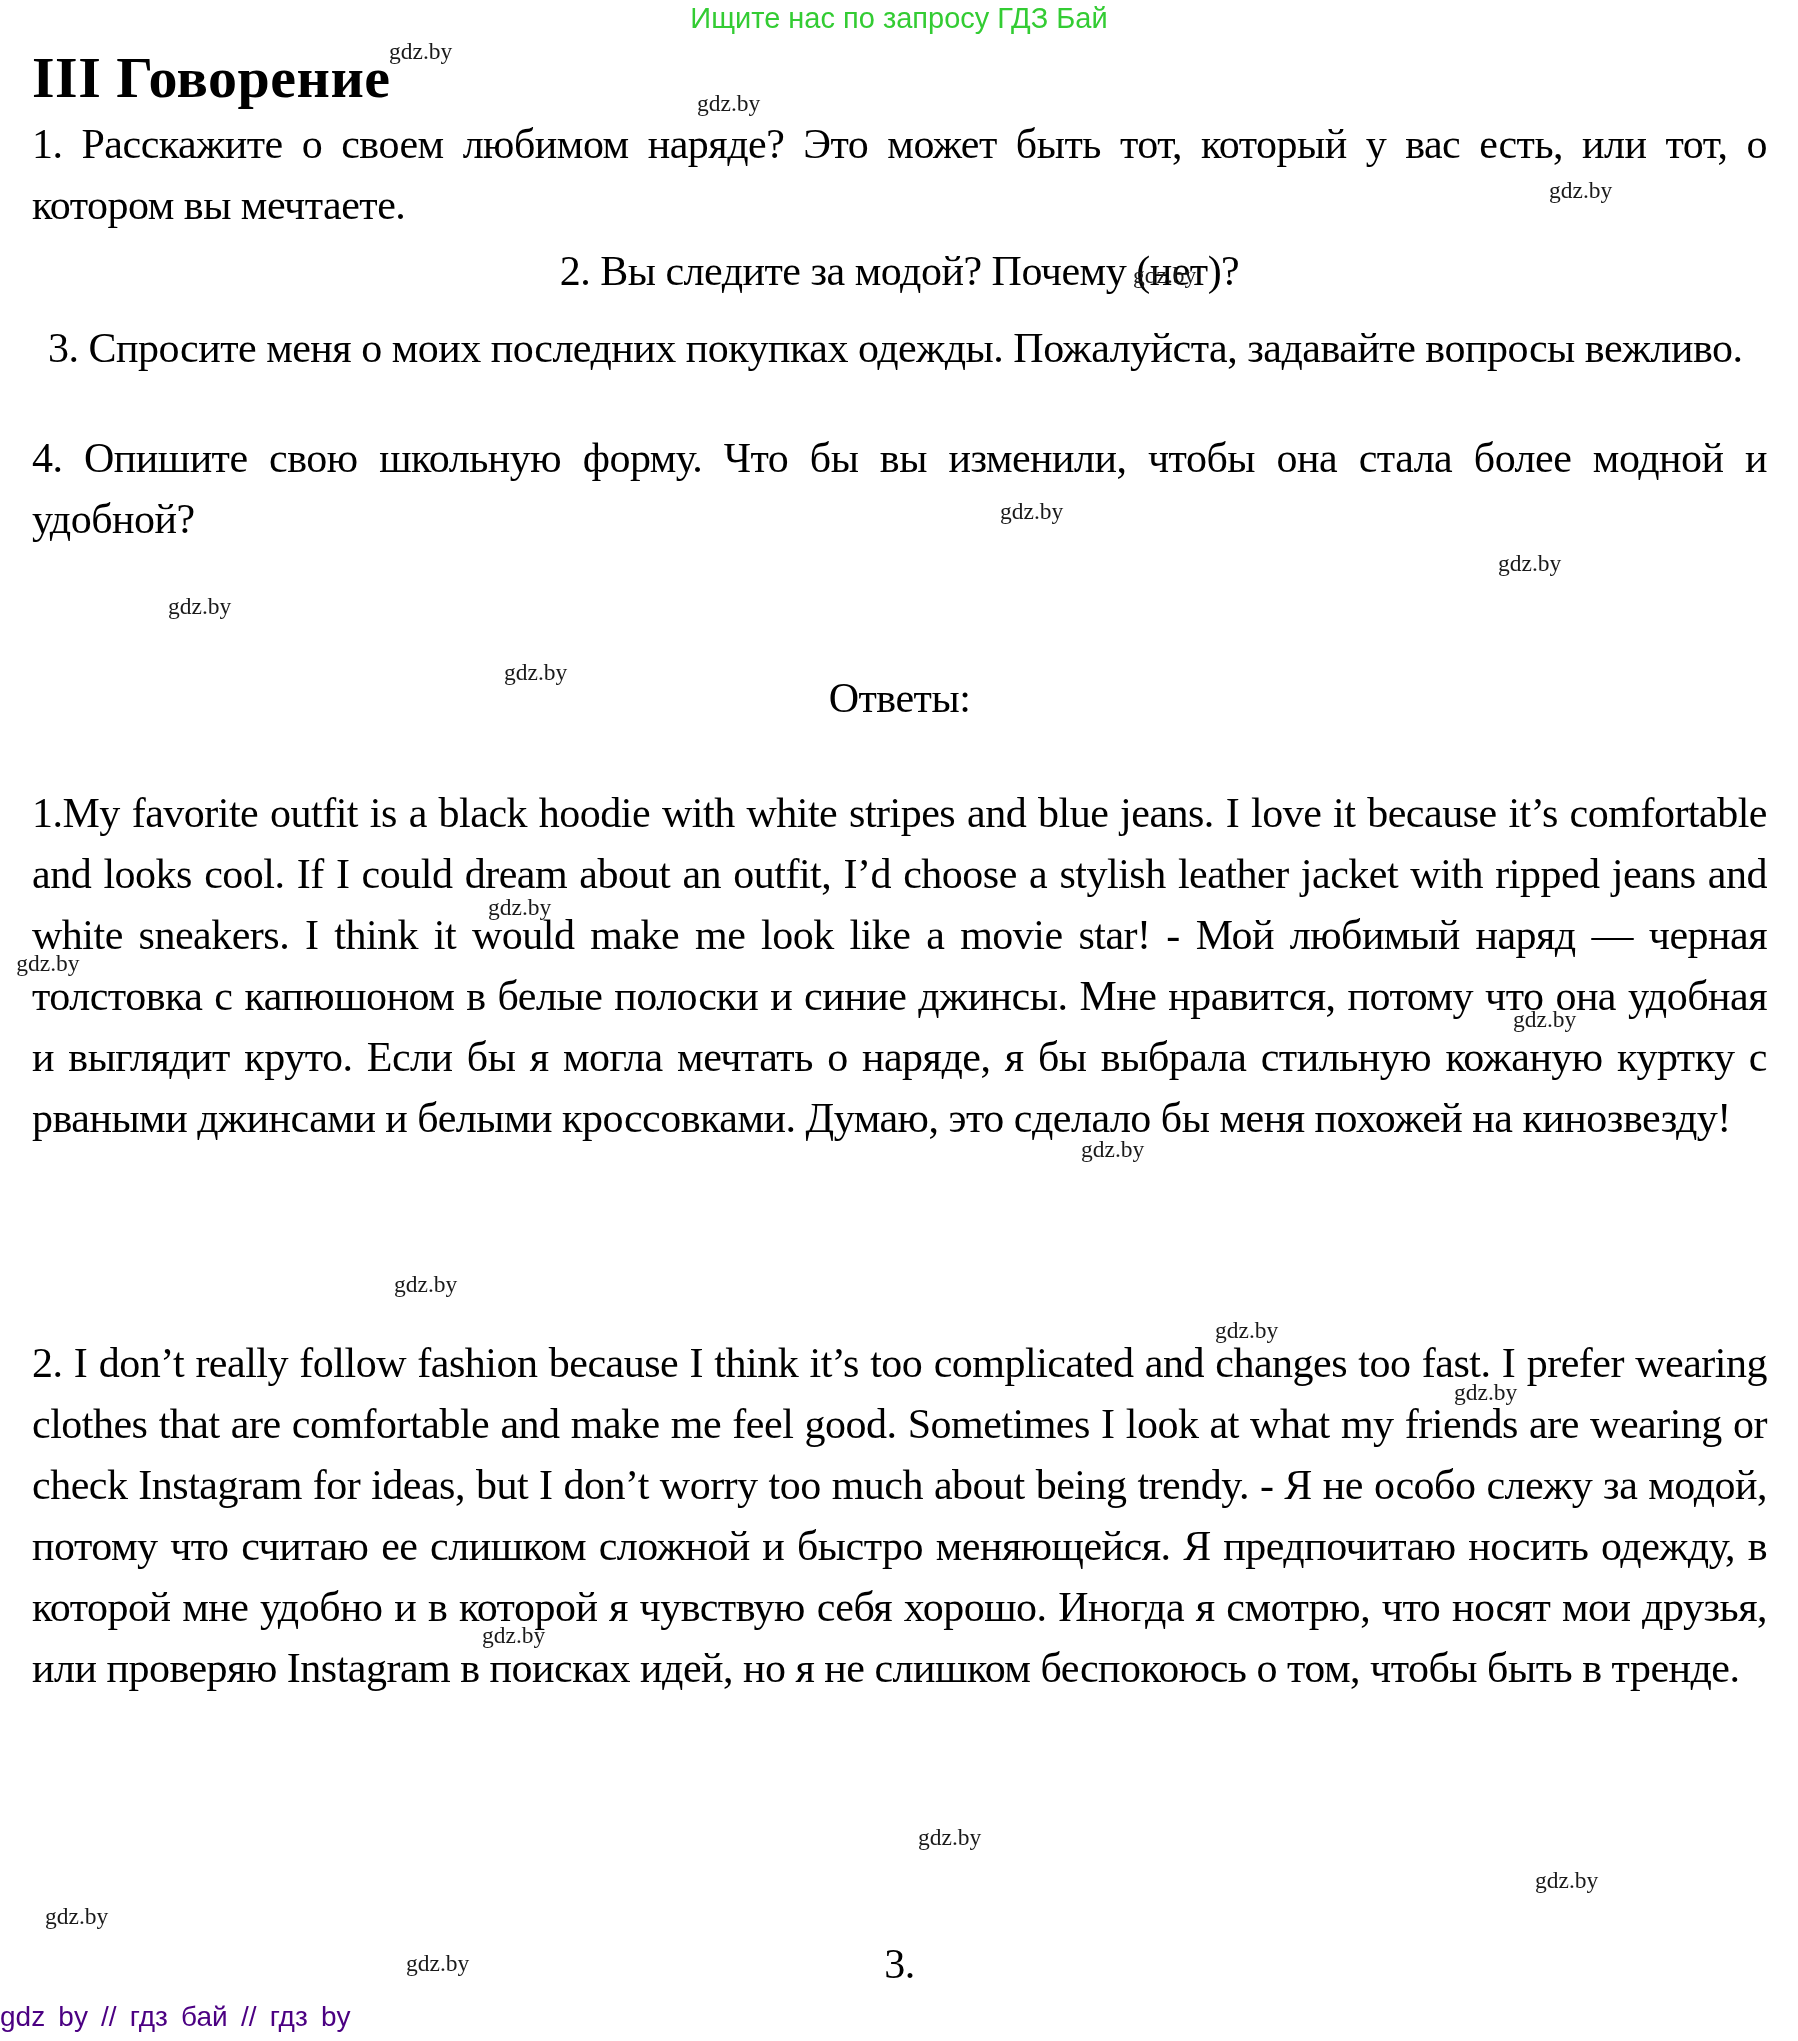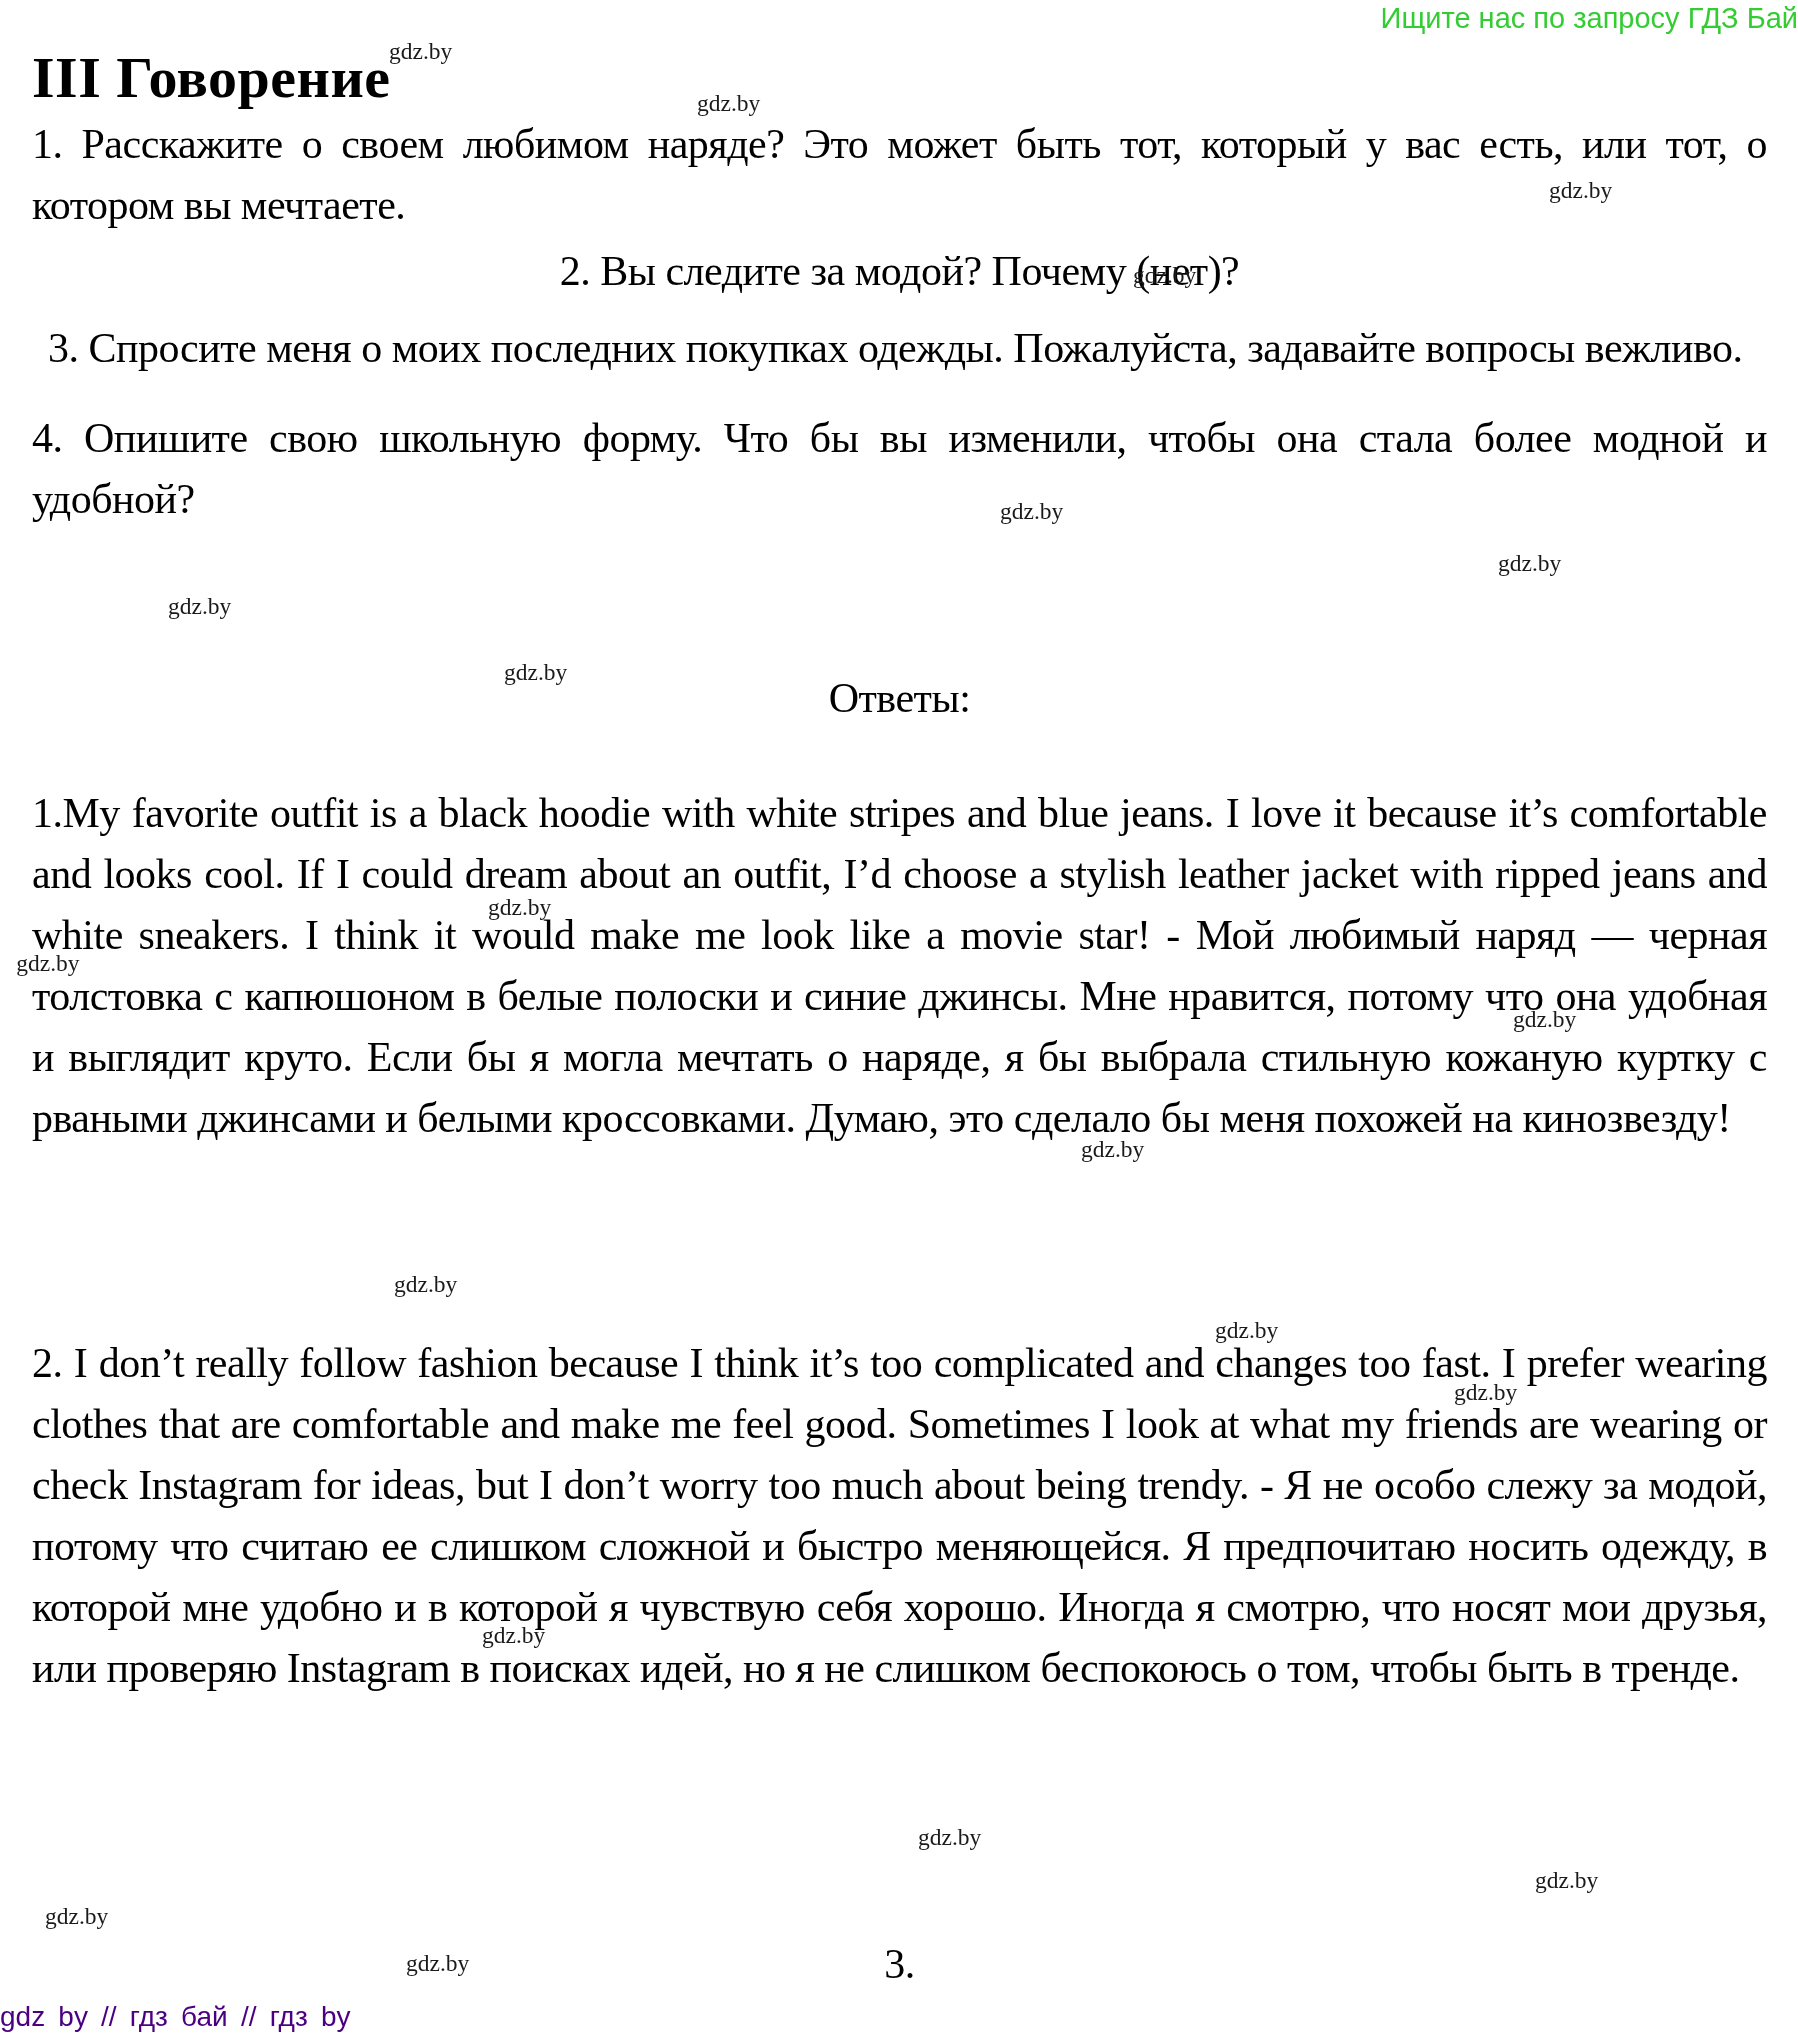--- a/index.html
+++ b/index.html
@@ -8,21 +8,21 @@
     width: 1798px;
     height: 2042px;
     background: #ffffff;
     overflow: hidden;
     font-family: "Liberation Serif", serif;
     color: #000000;
   }
   .notice {
     position: absolute;
     top: 1.8px; left: 0; width: 100%;
-    text-align: right;
+    text-align: center;
     font-family: "Liberation Sans", sans-serif;
     font-size: 29px;
     color: #33cc33;
     white-space: nowrap;
   }
   .title {
     position: absolute;
     left: 32px; top: 44px;
     font-size: 58px;
     font-weight: bold;
@@ -34,21 +34,21 @@
     width: 1735px;
     font-size: 42px;
     line-height: 61px;
     letter-spacing: -0.5px;
     text-align: justify;
   }
   .single { text-align: center; }
   .q1 { top: 114px; }
   .q2 { top: 241px; }
   .q3 { top: 302px; }
-  .q4 { top: 408px; }
+  .q4 { top: 428px; }
   .q5 { top: 539px; }
   .otvety { top: 668px; }
   .a1 { top: 783px; }
   .a2 { top: 1333px; }
   .a3num { top: 1934px; }
   .wm {
     position: absolute;
     font-family: Liberation Serif, serif;
     font-size: 23.5px;
     color: #1a1a1a;

